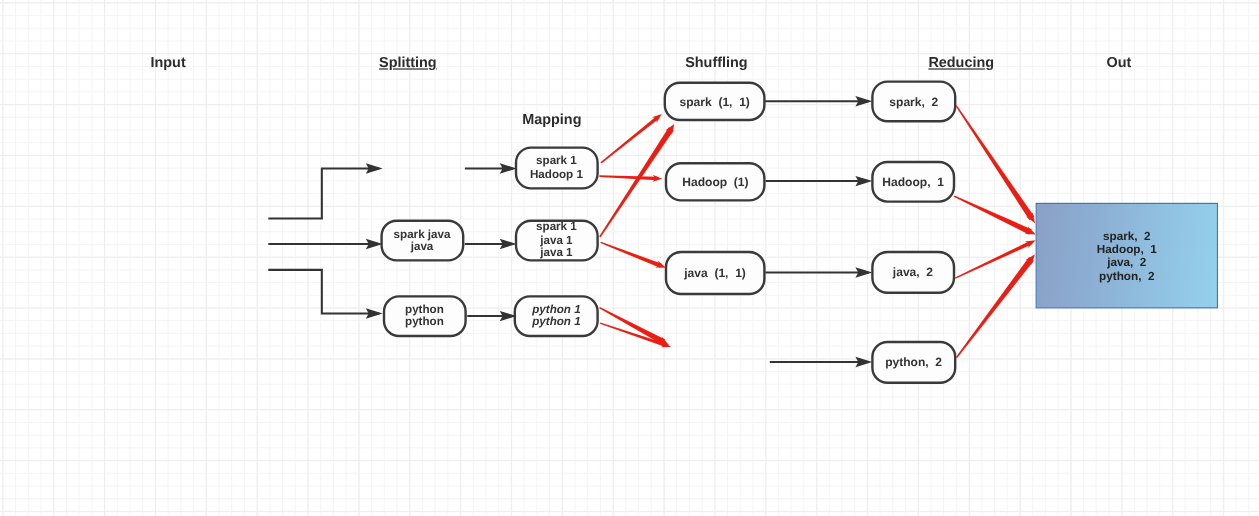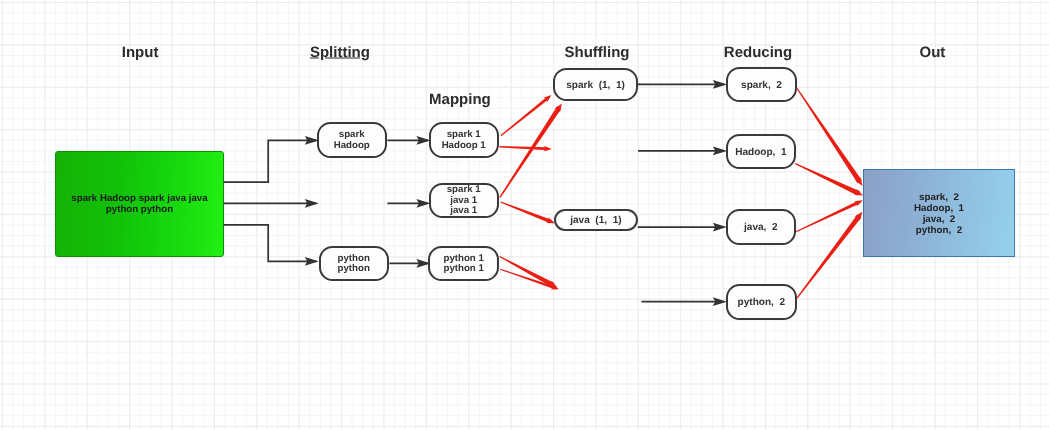--- a/index.html
+++ b/index.html
@@ -19,21 +19,21 @@
     background-image:
       linear-gradient(to right, #ededed 1px, transparent 1px),
       linear-gradient(to bottom, #ededed 1px, transparent 1px),
       linear-gradient(to right, #f4f4f4 1px, transparent 1px),
       linear-gradient(to bottom, #f4f4f4 1px, transparent 1px);
     background-size: 42.4px 42.4px, 42.4px 42.4px, 10.6px 10.6px, 10.6px 10.6px;
     background-position: 2px 2px, 2px 2px, 2px 2px, 2px 2px;
   }
   .stage-label {
     position:absolute;
-    font-size:15px;
+    font-size:12px;
     font-weight:bold;
     color:#2c2c2c;
     transform:translate(-50%, -50%);
     white-space:nowrap;
   }
   .node {
     position:absolute;
     box-sizing:border-box;
     border:2px solid #3a3a3a;
     background:#fdfdfd;
@@ -77,41 +77,40 @@
   svg.edges { position:absolute; left:0; top:0; width:1049px; height:430px; pointer-events:none; }
 </style>
 </head>
 <body>
 
 <div id="canvas">
   <div class="stage-label" style="left:140.1px;top:52.1px;">Input</div>
   <div class="stage-label" style="left:339.9px;top:52.1px;text-decoration:underline;">Splitting</div>
   <div class="stage-label" style="left:459.9px;top:52.1px;margin-top:47px;">Mapping</div>
   <div class="stage-label" style="left:597px;top:52.1px;">Shuffling</div>
-  <div class="stage-label" style="left:758px;top:52.1px;">Reducing</div>
+  <div class="stage-label" style="left:801px;top:52.1px;text-decoration:underline;">Reducing</div>
   <div class="stage-label" style="left:932.4px;top:52.1px;">Out</div>
 
-  <div id="inputbox" style="left:55.4px;top:150.6px;width:168.2px;height:106.9px;">spark Hadoop spark java java
-python python</div>
 
-  <div class="node" style="left:316.6px;top:122.4px;width:70.2px;height:35.6px;">spark
-Hadoop</div>
+  <div class="node" style="left:316.6px;top:182.7px;width:70.2px;height:35.6px;">spark java
+java</div>
   <div class="node" style="left:318.6px;top:245.6px;width:70.2px;height:35.8px;text-align:right;">python
 python</div>
 
   <div class="node" style="left:428.5px;top:122.4px;width:70.4px;height:35.6px;">spark 1
 Hadoop 1</div>
   <div class="node" style="left:428.5px;top:182.5px;width:70.4px;height:35.6px;">spark 1
 java 1
 java 1</div>
-  <div class="node" style="left:428.3px;top:245.6px;width:70.8px;height:35.8px;">python 1
+  <div class="node" style="left:428.3px;top:245.6px;width:70.8px;height:35.8px;font-style:italic;">python 1
 python 1</div>
 
   <div class="node kv" style="left:553.4px;top:67.9px;width:84.4px;height:33.2px;">spark  (1,  1)</div>
-  <div class="node kv" style="left:553.8px;top:209px;width:84.2px;height:22px;">java  (1,  1)</div>
+  <div class="node kv" style="left:554.2px;top:135px;width:84px;height:33.2px;">Hadoop  (1)</div>
+  <div class="node kv" style="left:553.8px;top:209px;width:84.2px;height:37px;">java  (1,  1)</div>
 
   <div class="node kv" style="left:725.8px;top:66.9px;width:71.4px;height:35.6px;">spark,  2</div>
   <div class="node kv" style="left:726px;top:133.7px;width:69.8px;height:35.6px;">Hadoop,  1</div>
   <div class="node kv" style="left:725.8px;top:209.2px;width:70px;height:35.6px;">java,  2</div>
   <div class="node kv" style="left:726px;top:284.2px;width:70.7px;height:35.6px;">python,  2</div>
 
   <div id="outbox" style="left:862.8px;top:168.5px;width:152.4px;height:88.3px;">spark,  2
 Hadoop,  1
 java,  2
 python,  2</div>

